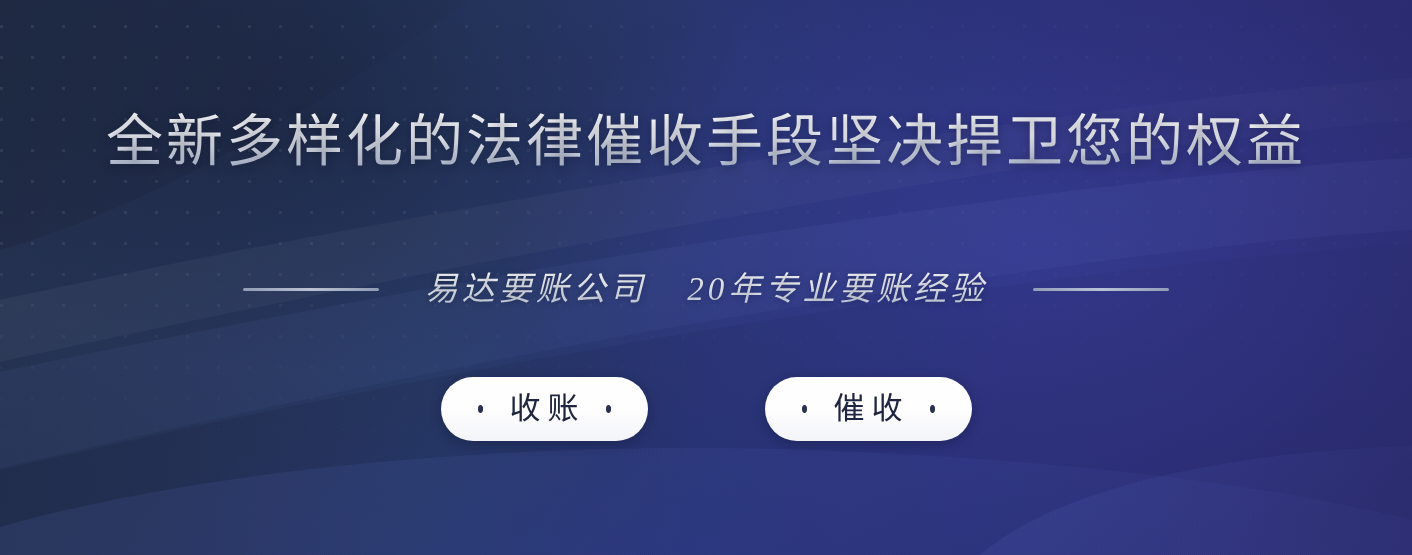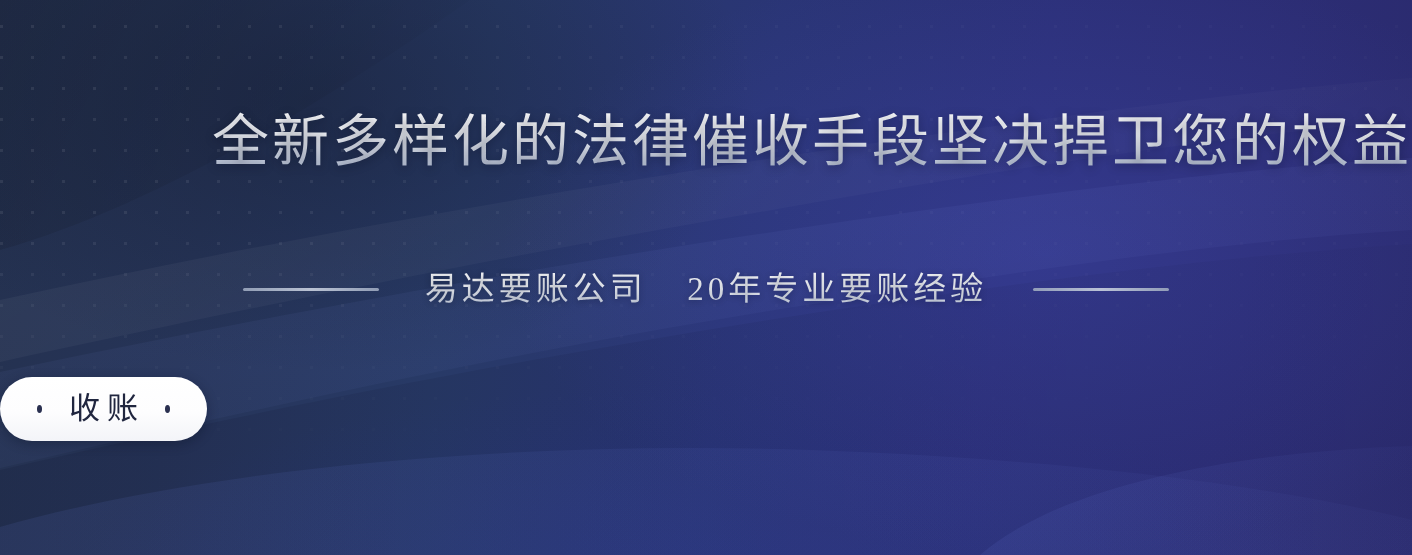--- a/index.html
+++ b/index.html
@@ -67,21 +67,21 @@
     z-index: 5;
     width: 100%;
     height: 100%;
   }
 
   .headline {
     position: absolute;
     top: 106px;
     left: 0;
     right: 0;
-    text-align: right;
+    text-align: center;
     font-size: 57px;
     line-height: 72px;
     letter-spacing: 3px;
     font-weight: 400;
     color: #eef1f7;
     background: linear-gradient(180deg, #ffffff 0%, #f2f5fa 42%, #c3ccdd 76%, #9aa6c0 100%);
     -webkit-background-clip: text;
     background-clip: text;
     -webkit-text-fill-color: transparent;
     text-shadow: 0 2px 10px rgba(8,12,30,0.35);
@@ -90,20 +90,21 @@
 
   .subrow {
     position: absolute;
     top: 266px;
     left: 0;
     right: 0;
     display: flex;
     align-items: center;
     justify-content: center;
     gap: 46px;
+    font-style: italic;
   }
 
   .rule {
     width: 136px;
     height: 3px;
     border-radius: 2px;
     background: linear-gradient(90deg, #9aa6bd, #c6cedd 50%, #9aa6bd);
     opacity: 0.92;
   }
 
@@ -122,21 +123,20 @@
   .subtitle .gap { display: inline-block; width: 16px; }
 
   .pills {
     position: absolute;
     top: 377px;
     left: 0;
     right: 0;
     display: flex;
     justify-content: center;
     gap: 117px;
-    flex-direction: column;
   }
 
   .pill {
     width: 207px;
     height: 64px;
     border-radius: 32px;
     background: linear-gradient(180deg, #ffffff 0%, #fdfdfe 55%, #f3f4f8 100%);
     box-shadow: 0 3px 12px rgba(8,12,30,0.30);
     display: flex;
     align-items: center;
@@ -231,18 +231,23 @@
 
     <div class="pills">
 
       <div class="pill">
         <span class="dot"></span>
         <span class="pill-label">收账</span>
         <span class="dot"></span>
       </div>
 
 
+      <div class="pill">
+        <span class="dot"></span>
+        <span class="pill-label">催收</span>
+        <span class="dot"></span>
+      </div>
 
 
     </div>
 
   </div>
 </div>
 
 </body></html>

